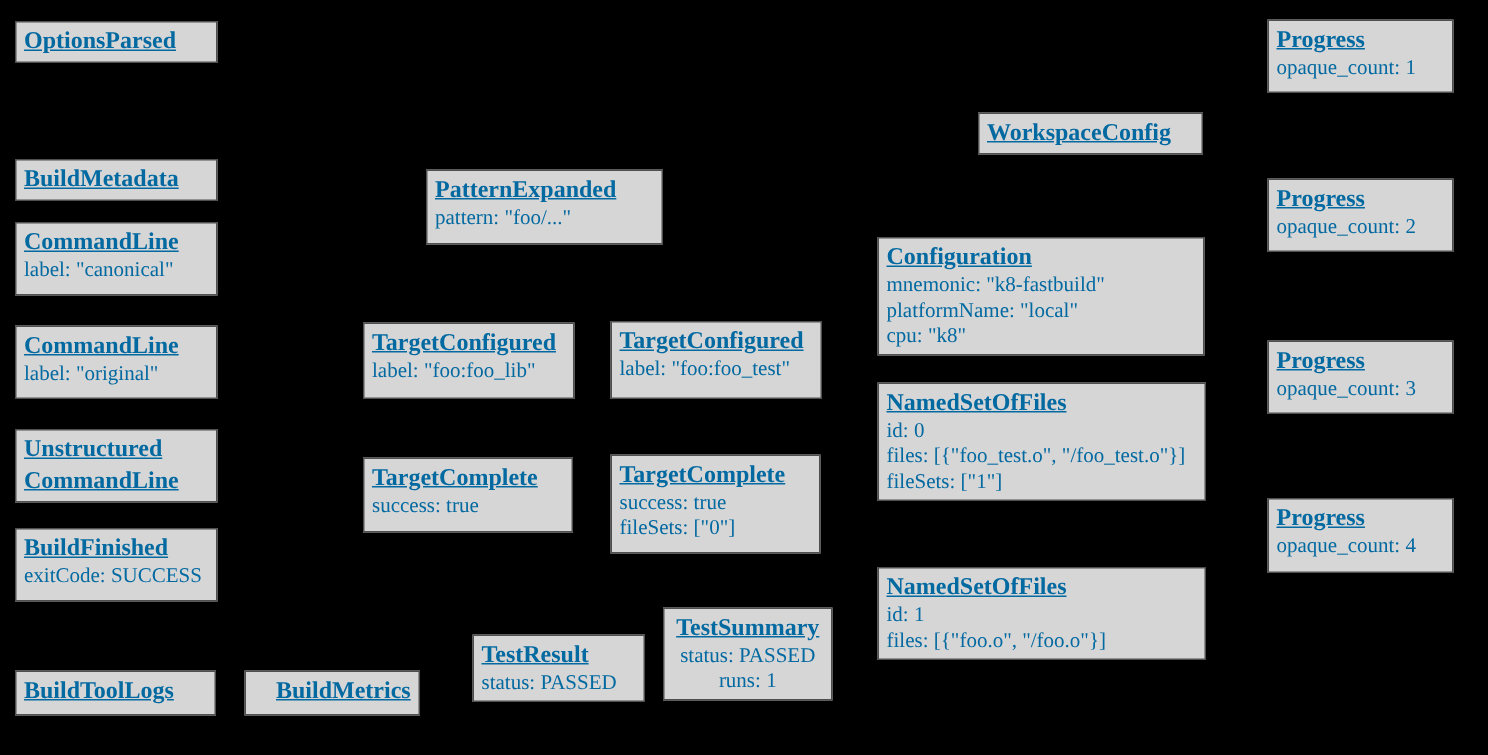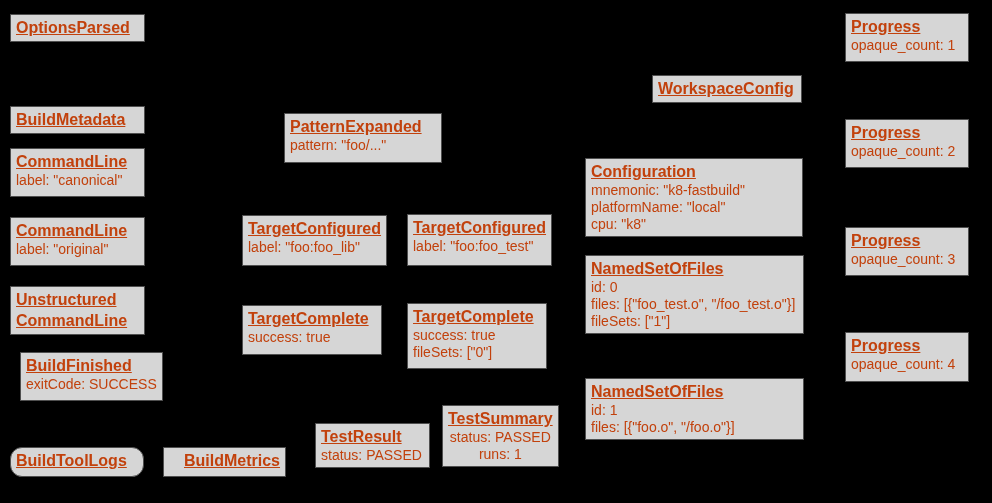--- a/index.html
+++ b/index.html
@@ -13,23 +13,24 @@
     width: 992px;
     height: 503px;
     background: #000000;
     overflow: hidden;
   }
   .node {
     position: absolute;
     box-sizing: border-box;
     background: #d6d6d6;
     border: 1px solid #4f4f4f;
-    color: #c2410c;
+    color: #0369a1;
     padding: 2px 5px 3px 5px;
     white-space: nowrap;
+    font-family: Liberation Serif, serif;
   }
   .t {
     display: block;
     font-size: 16px;
     line-height: 21px;
     font-weight: bold;
     text-decoration: underline;
   }
   .d {
     display: block;
@@ -59,26 +60,26 @@
   <div class="node" style="left:10px;top:217px;min-width:135px;min-height:49px;">
     <span class="t">CommandLine</span>
     <span class="d">label: "original"</span>
   </div>
 
   <div class="node" style="left:10px;top:286px;min-width:135px;min-height:47px;">
     <span class="t">Unstructured</span>
     <span class="t">CommandLine</span>
   </div>
 
-  <div class="node" style="left:20px;top:352px;min-width:135px;min-height:49px;">
+  <div class="node" style="left:10px;top:352px;min-width:135px;min-height:49px;">
     <span class="t">BuildFinished</span>
     <span class="d">exitCode: SUCCESS</span>
   </div>
 
-  <div class="node" style="left:10px;top:447px;min-width:134px;min-height:30px;border-radius:12px;">
+  <div class="node" style="left:10px;top:447px;min-width:134px;min-height:30px;">
     <span class="t">BuildToolLogs</span>
   </div>
 
   <div class="node" style="left:163px;top:447px;min-width:107px;min-height:30px;padding-left:20px;">
     <span class="t">BuildMetrics</span>
   </div>
 
 
   <div class="node" style="left:284px;top:113px;min-width:158px;min-height:50px;">
     <span class="t">PatternExpanded</span>

